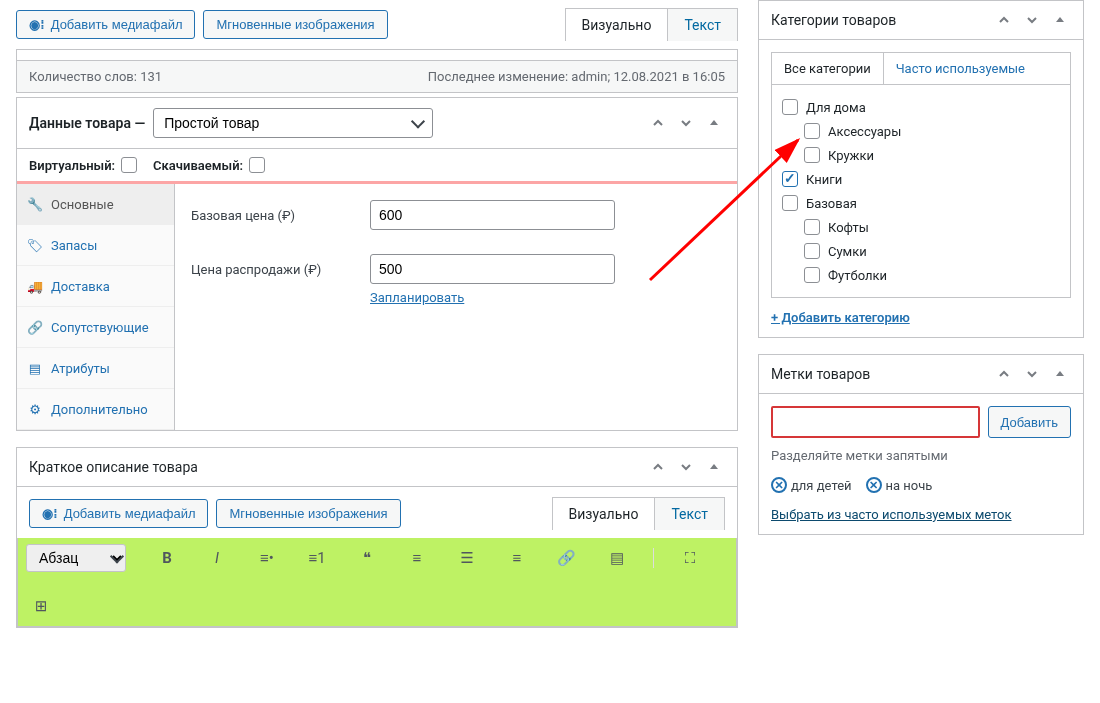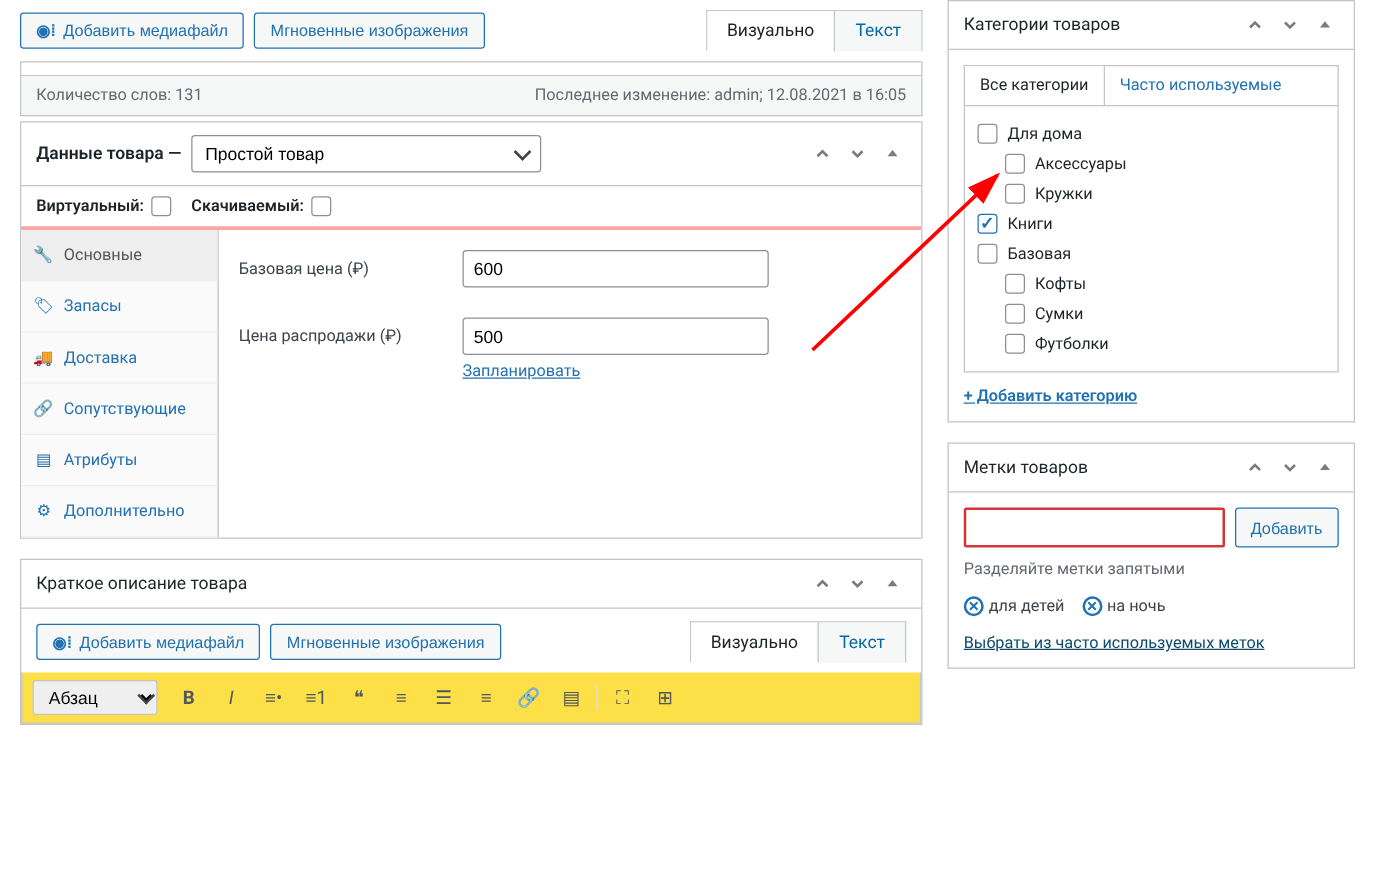--- a/index.html
+++ b/index.html
@@ -52,21 +52,21 @@
 .cat-list input[type="checkbox"]:checked::after { content: "✓"; position: absolute; top: -2px; left: 1px; color: #2271b1; font-size: 14px; font-weight: bold; }
 .add-cat-link { display: inline-block; margin-top: 12px; color: #2271b1; text-decoration: underline; font-weight: 600; cursor: pointer; }
 .tag-input-row { display: flex; gap: 8px; margin-bottom: 10px; }
 .tag-input { flex: 1; border: 2px solid #d63638; padding: 6px 8px; font-size: 14px; border-radius: 2px; background:#fff;}
 .tag-hint { font-size: 13px; color: #646970; margin-bottom: 14px; }
 .tag-chips { display: flex; gap: 14px; margin-bottom: 14px; }
 .tag-chip { display: flex; align-items: center; gap: 4px; font-size: 13px; color: #3c434a; }
 .tag-chip .remove { width: 16px; height: 16px; border-radius: 50%; border: 2px solid #2271b1; display: flex; align-items: center; justify-content: center; color: #2271b1; font-size: 11px; font-weight: bold; cursor: pointer; line-height:1;}
 .choose-link { color: #0c4a6e; text-decoration: underline; font-size: 13px; cursor: pointer; }
 .short-desc-box { margin-top: 16px; }
-.editor-toolbar { display: flex; align-items: center; gap: 4px; padding: 6px 8px; border: 1px solid #c3c4c7; border-top: none; flex-wrap: wrap; background:#fde047;}
+.editor-toolbar { display: flex; align-items: center; gap: 20px; padding: 6px 8px; border: 1px solid #c3c4c7; border-top: none; flex-wrap: wrap; background:#bef264;}
 .editor-toolbar .tbtn { width: 30px; height: 28px; display: flex; align-items: center; justify-content: center; cursor: pointer; color: #50575e; border-radius: 2px; font-size:15px;}
 .editor-toolbar .sep { width: 1px; height: 20px; background: #ddd; margin: 0 1px; }
 .para-select { padding: 4px 8px; border: 1px solid #c3c4c7; border-radius: 3px; font-size: 14px; min-width: 100px; margin-right:6px;}
 .arrow-annotation { position: absolute; pointer-events: none; }
 input[type="checkbox"].small { width:16px; height:16px; border:1px solid #8c8f94; border-radius:3px; appearance:none; -webkit-appearance:none; background:#fff;}
 </style>
 </head>
 <body>
 
 <div class="container" style="position:relative;">

